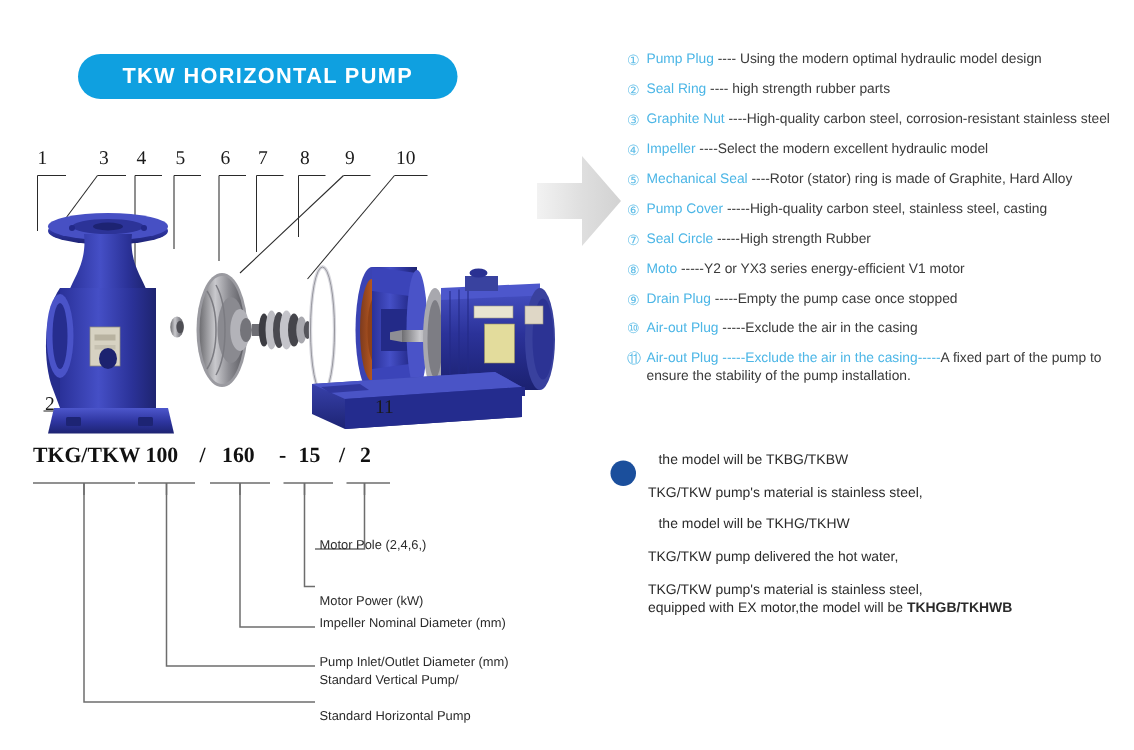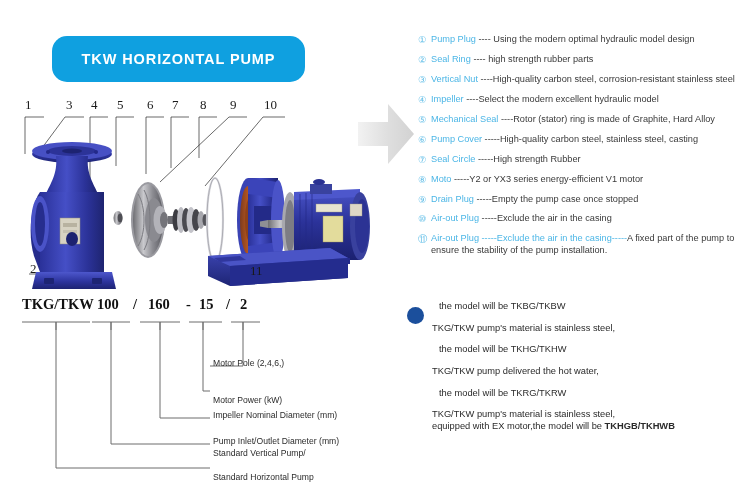--- a/index.html
+++ b/index.html
@@ -8,21 +8,21 @@
     width: 756px; height: 500px;
     background: #ffffff;
     font-family: "Liberation Sans", sans-serif;
     overflow: hidden;
   }
   #page { position: relative; width: 756px; height: 500px; background:#fff; }
 
   
   .title-pill {
     position: absolute; left: 52px; top: 36px;
-    width: 253px; height: 46px;
+    width: 253px; height: 30px;
     background: #0fa0e0;
     border-radius: 15px;
     display: flex; align-items: center; justify-content: center;
   }
   .title-pill span {
     color: #ffffff; font-size: 14.5px; font-weight: bold;
     letter-spacing: .9px; white-space: nowrap;
   }
 
   
@@ -301,21 +301,21 @@
   <div class="spec-row">
         <div class="spec-num">①</div>
         <div class="spec-text"><span class="spec-term">Pump Plug</span><span class=""> ---- </span><span>Using the modern optimal hydraulic model design</span></div>
       </div>
       <div class="spec-row">
         <div class="spec-num">②</div>
         <div class="spec-text"><span class="spec-term">Seal Ring</span><span class=""> ---- </span><span>high strength rubber parts</span></div>
       </div>
       <div class="spec-row">
         <div class="spec-num">③</div>
-        <div class="spec-text"><span class="spec-term">Vertical Nut</span><span class=""> ----</span><span>High-quality carbon steel, corrosion-resistant stainless steel</span></div>
+        <div class="spec-text"><span class="spec-term">Graphite Nut</span><span class=""> ----</span><span>High-quality carbon steel, corrosion-resistant stainless steel</span></div>
       </div>
       <div class="spec-row">
         <div class="spec-num">④</div>
         <div class="spec-text"><span class="spec-term"> Impeller</span><span class=""> ----</span><span>Select the modern excellent hydraulic model</span></div>
       </div>
       <div class="spec-row">
         <div class="spec-num">⑤</div>
         <div class="spec-text"><span class="spec-term">Mechanical Seal</span><span class=""> ----</span><span>Rotor (stator) ring is made of Graphite, Hard Alloy</span></div>
       </div>
       <div class="spec-row">
@@ -389,19 +389,18 @@
   </div>
 
   <div class="notes">
     <div class="note-bullet"></div>
     <div class="note-lines">
 
         <div class="note-line indent">the model will be TKBG/TKBW</div>
         <div class="note-line">TKG/TKW pump's material is stainless steel,</div>
         <div class="note-line indent">the model will be TKHG/TKHW</div>
         <div class="note-line">TKG/TKW pump delivered the hot water,</div>
-        <div class="note-line indent">the model will be TKRG/TKRW</div>
         <div class="note-line tight">TKG/TKW pump's material is stainless steel,</div>
         <div class="note-line"><span>equipped with EX motor,the model will be </span><span class="bold">TKHGB/TKHWB</span></div>
       </div>
   </div>
 
 </div>
 
 </body></html>

